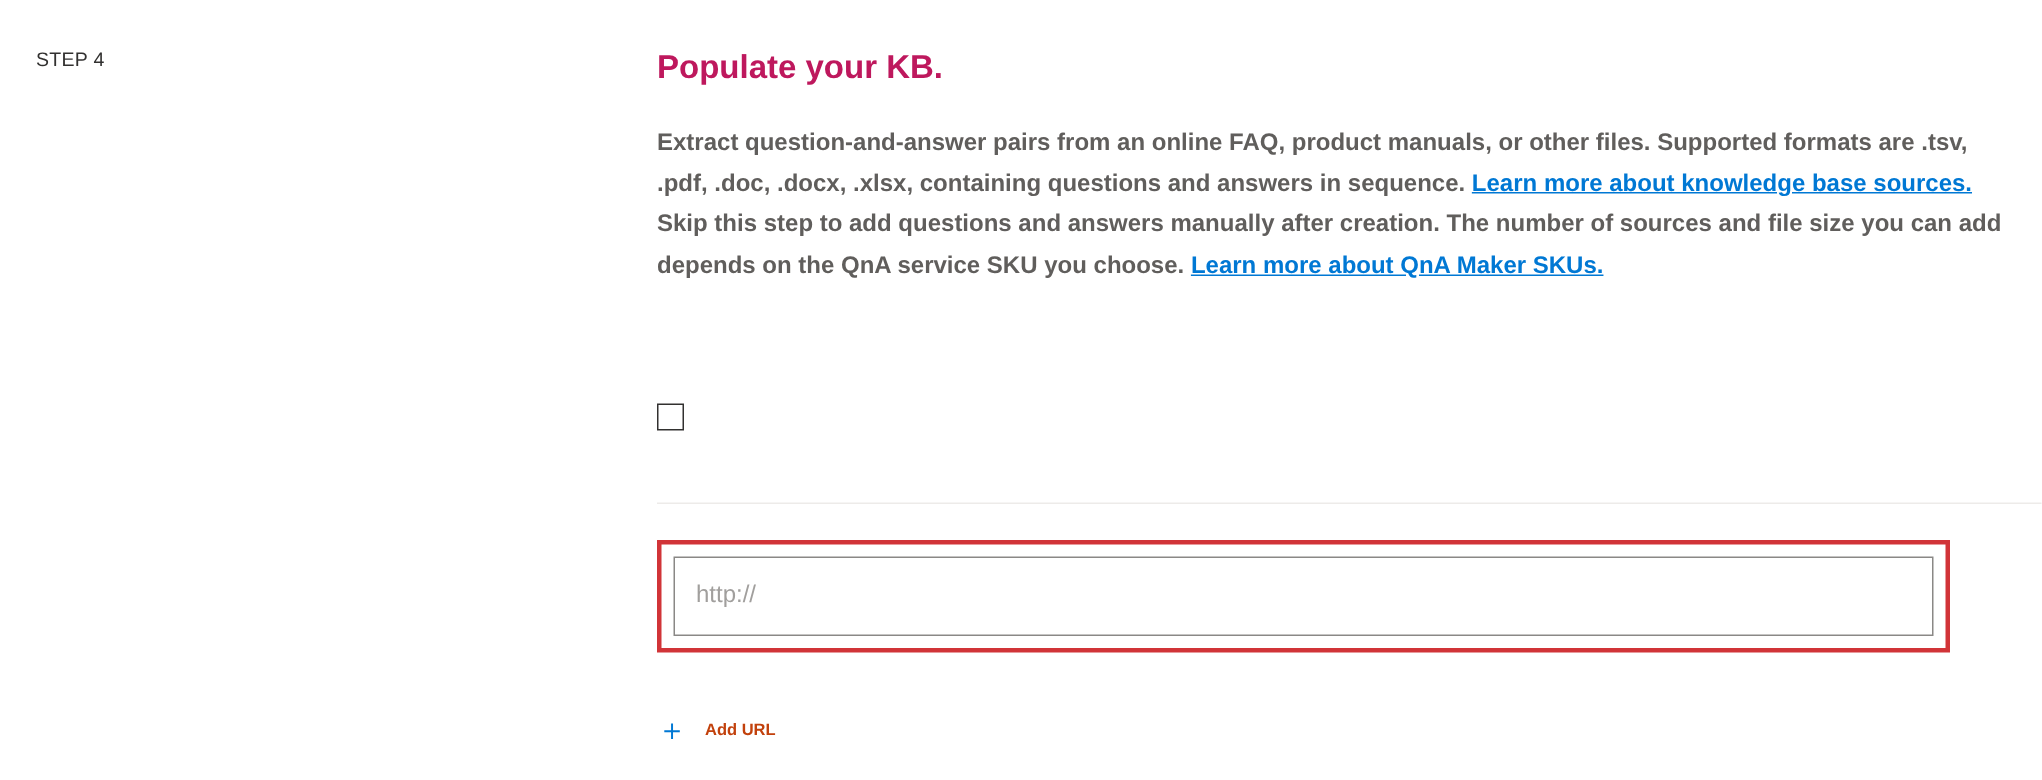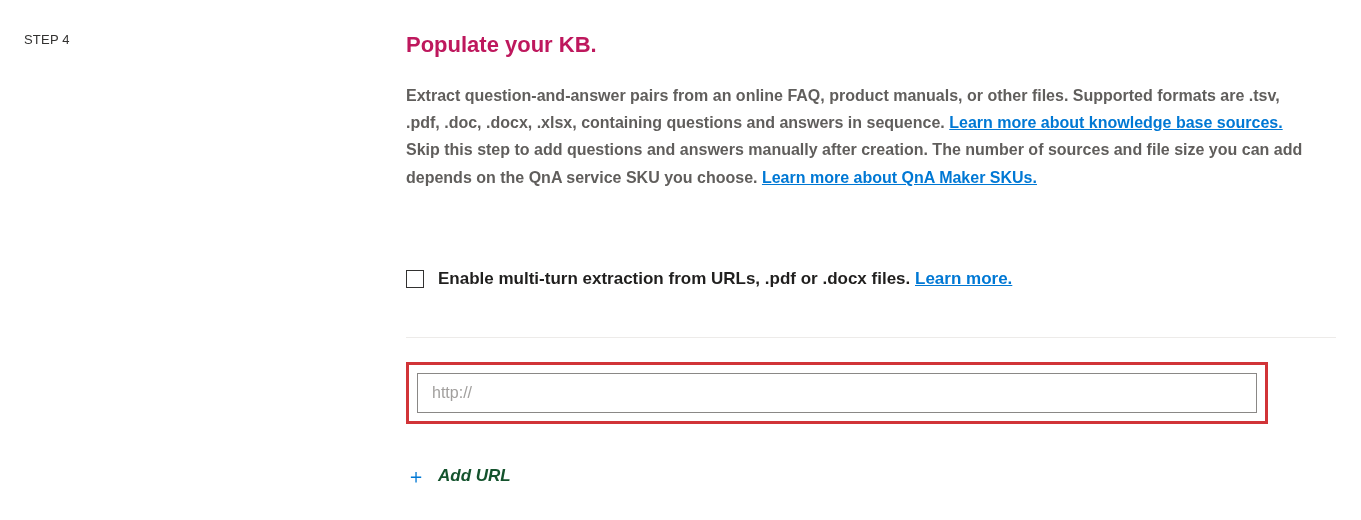--- a/index.html
+++ b/index.html
@@ -1,15 +1,15 @@
 <!DOCTYPE html>
 <html><head>
   <meta charset="utf-8">
   <style>
-    * { box-sizing: border-box; margin: 0; padding: 0; }
+    * { box-sizing: border-box; margin: 0; padding: 0; gap: 32px; }
     body {
       font-family: "Segoe UI", -apple-system, BlinkMacSystemFont, sans-serif;
       background: #fff;
       color: #323130;
       width: 1361px;
       height: 520px;
       position: relative;
     }
     .container {
       display: flex;
@@ -82,21 +82,21 @@
       margin-bottom: 24px;
       width: 930px;
     }
     .url-input-wrap {
       border: 3px solid #d13438;
       padding: 8px;
       width: 862px;
     }
     .url-input {
       width: 100%;
-      height: 40px;
+      height: 53px;
       border: 1px solid #8a8886;
       padding: 0 14px;
       font-size: 16px;
       font-family: inherit;
       color: #323130;
       outline: none;
     }
     .url-input::placeholder {
       color: #a19f9d;
     }
@@ -108,44 +108,40 @@
       cursor: pointer;
       width: fit-content;
     }
     .plus-icon {
       color: #0078d4;
       font-size: 20px;
       font-weight: 300;
       line-height: 1;
     }
     .add-url-text {
-      color: #14532d;
-      font-size: 17px;
+      color: #c2410c;
+      font-size: 11px;
       font-weight: 600;
-      font-style: italic;
     }
   </style>
 </head>
 <body>
 
 <div class="container">
   <div class="step-col">
     <div class="step-label">STEP 4</div>
   </div>
   <div class="main-col">
     <h2 class="section-title">Populate your KB.</h2>
     <p class="section-desc">
       <span>Extract question-and-answer pairs from an online FAQ, product manuals, or other files. Supported formats are .tsv, .pdf, .doc, .docx, .xlsx, containing questions and answers in sequence. </span><a class="link">Learn more about knowledge base sources. </a><span>Skip this step to add questions and answers manually after creation. The number of sources and file size you can add depends on the QnA service SKU you choose. </span><a class="link">Learn more about QnA Maker SKUs.</a>
     </p>
 
     <div class="multiturn-row">
       <div class="checkbox"></div>
-      <div class="multiturn-label">
-        <span>Enable multi-turn extraction from URLs, .pdf or .docx files. </span><a class="link">Learn more.</a>
-      </div>
     </div>
 
     <div class="url-section">
       <div class="url-divider"></div>
       <div class="url-input-wrap">
         <input type="text" class="url-input" placeholder="http://" style="">
       </div>
       <div class="add-url-row">
         <span class="plus-icon">＋</span>
         <span class="add-url-text">Add URL</span>

